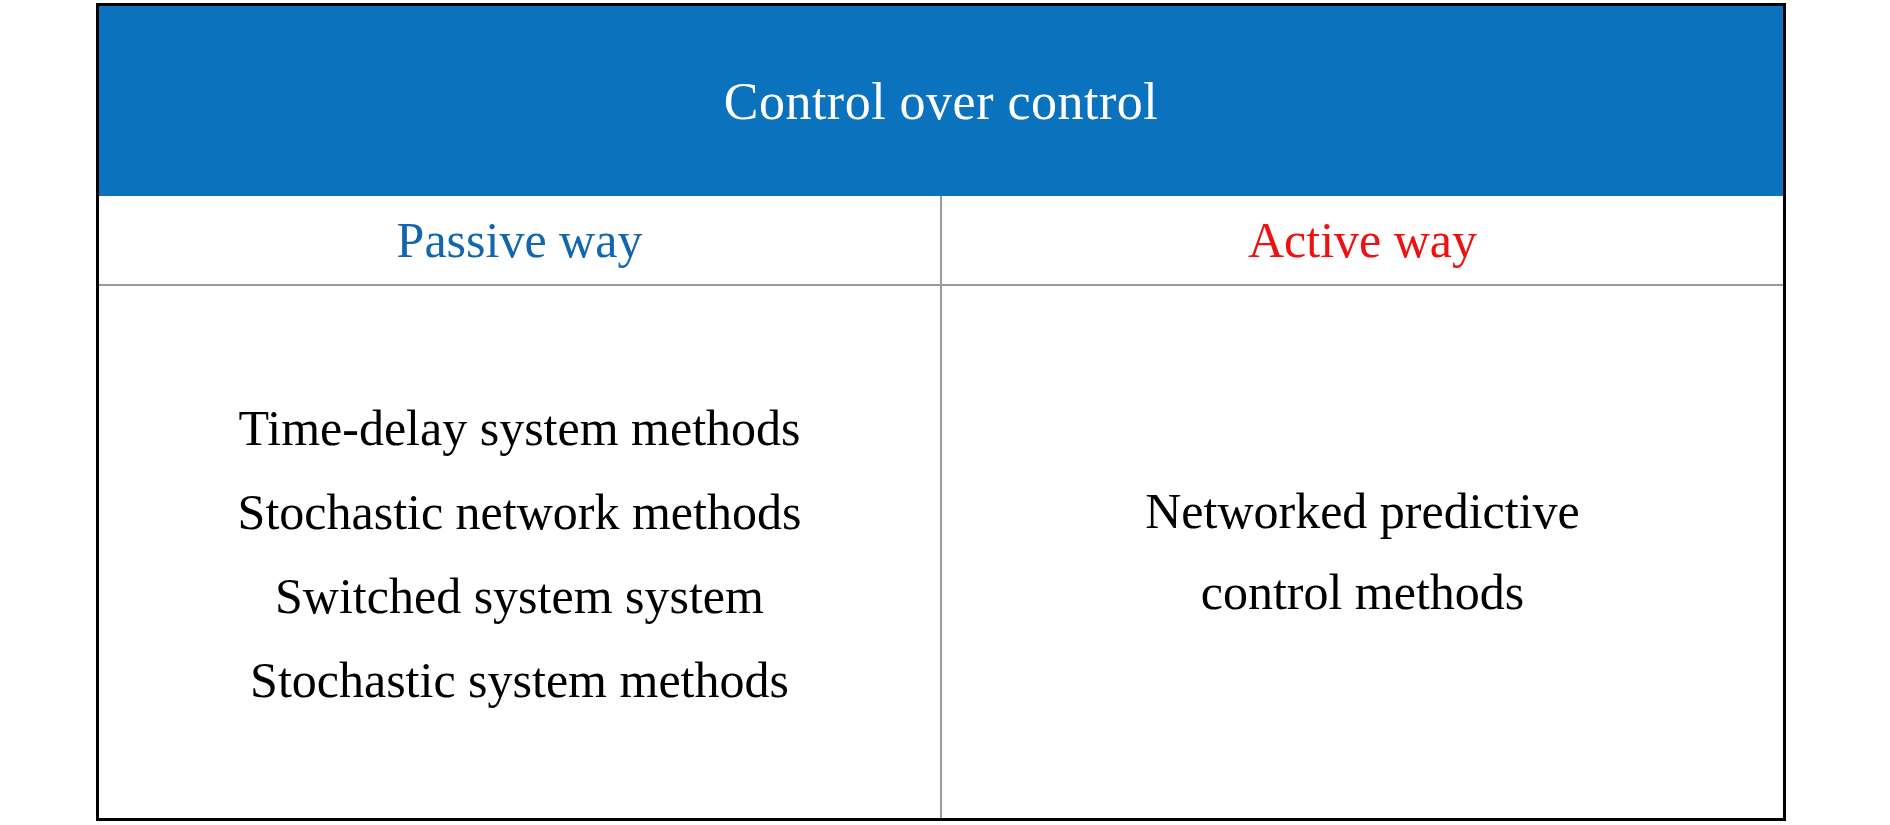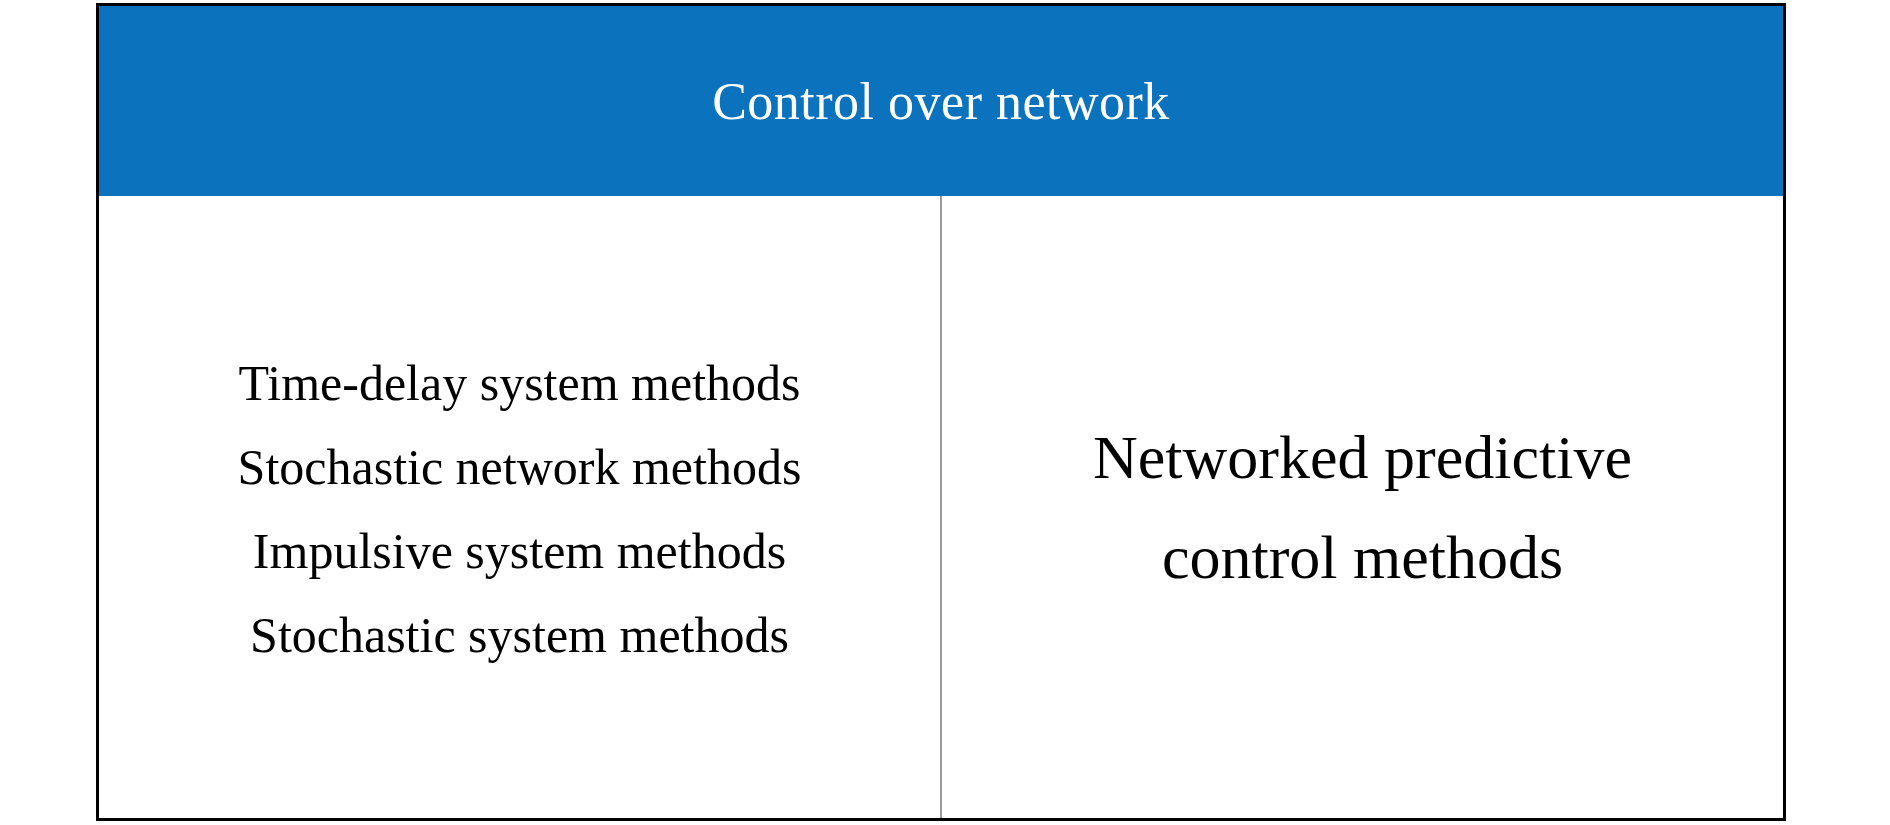--- a/index.html
+++ b/index.html
@@ -90,49 +90,57 @@
   }
   .methods-list li {
     font-size: 50px;
     line-height: 1.0;
     padding: 17px 0;
     white-space: nowrap;
     text-align: center;
   }
 
   .right-text {
-    font-size: 62px;
+    font-size: 50px;
     line-height: 1.62;
     text-align: center;
     padding: 0 40px;
   }
   .right-text .rt-line { display: block; white-space: nowrap; }
 </style>
 </head>
 <body>
 
 <div class="slide">
 
   <div class="table-wrap">
     <table class="tbl">
 
       <tbody>
           <tr>
         <td class="hdr-cell" colspan="2">
-          <span>Control over network</span>
+          <span>Control over control</span>
         </td>
       </tr>
 
+      <tr class="sub-row">
+        <td class="col-left">
+          <span class="sub-passive">Passive way</span>
+        </td>
+        <td class="col-right">
+          <span class="sub-active">Active way</span>
+        </td>
+      </tr>
 
       <tr class="body-row">
         <td class="col-left">
           <ul class="methods-list">
             <li>Time-delay system methods</li>
             <li>Stochastic network methods</li>
-            <li>Impulsive system methods</li>
+            <li>Switched system system</li>
             <li>Stochastic system methods</li>
           </ul>
         </td>
         <td class="col-right">
           <div class="right-text">
             <span class="rt-line">Networked predictive</span>
             <span class="rt-line">control methods</span>
           </div>
         </td>
       </tr>

